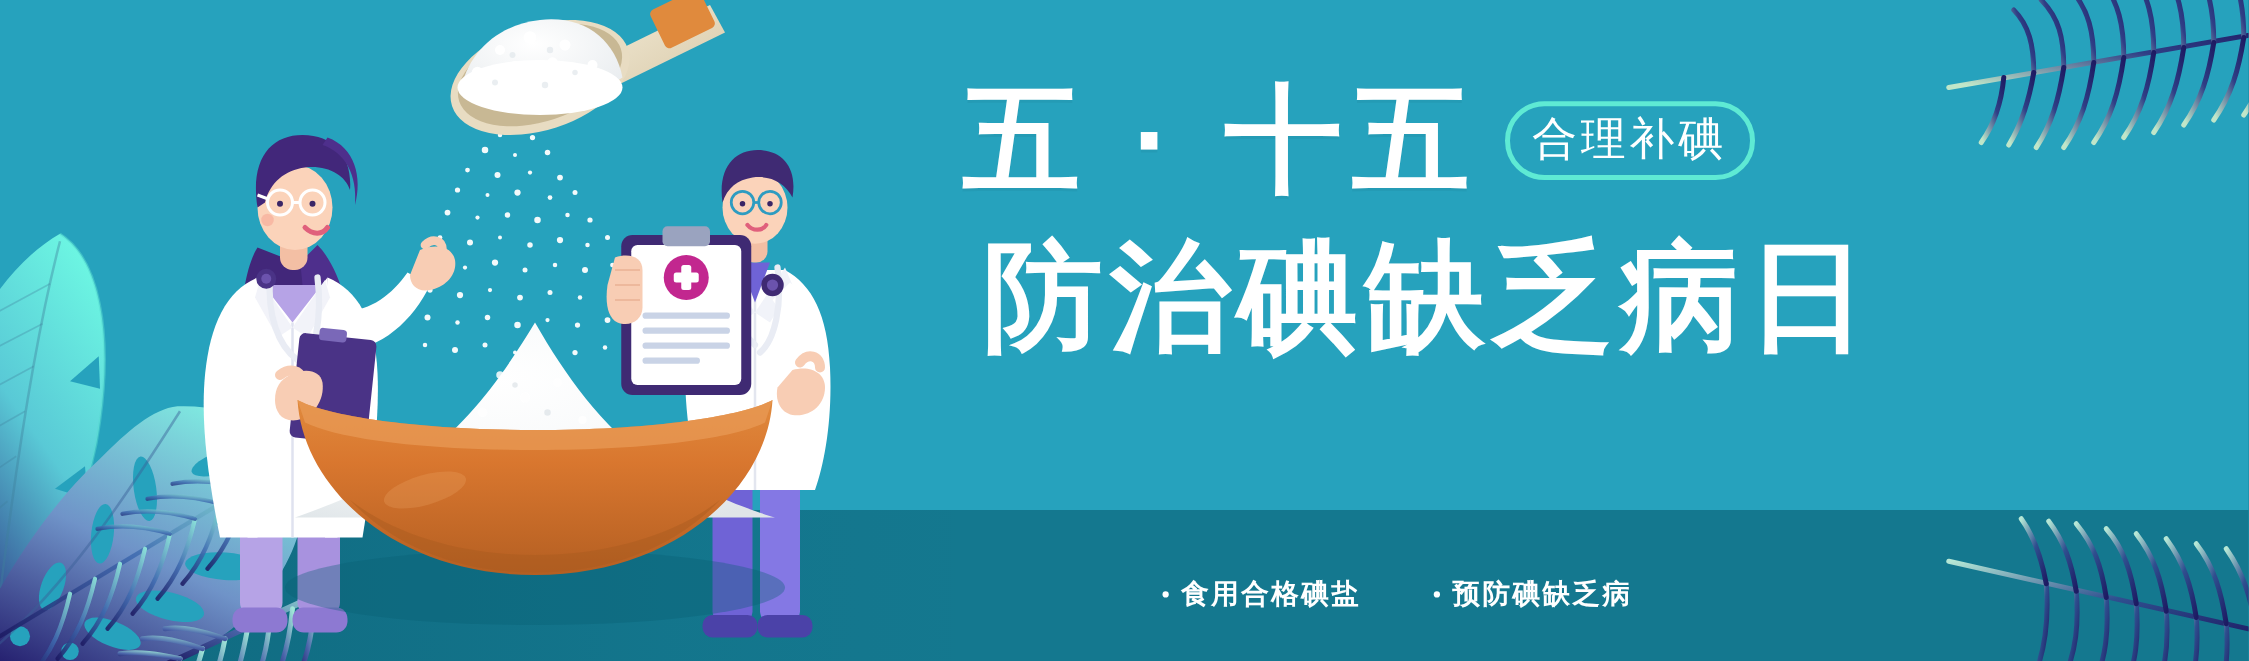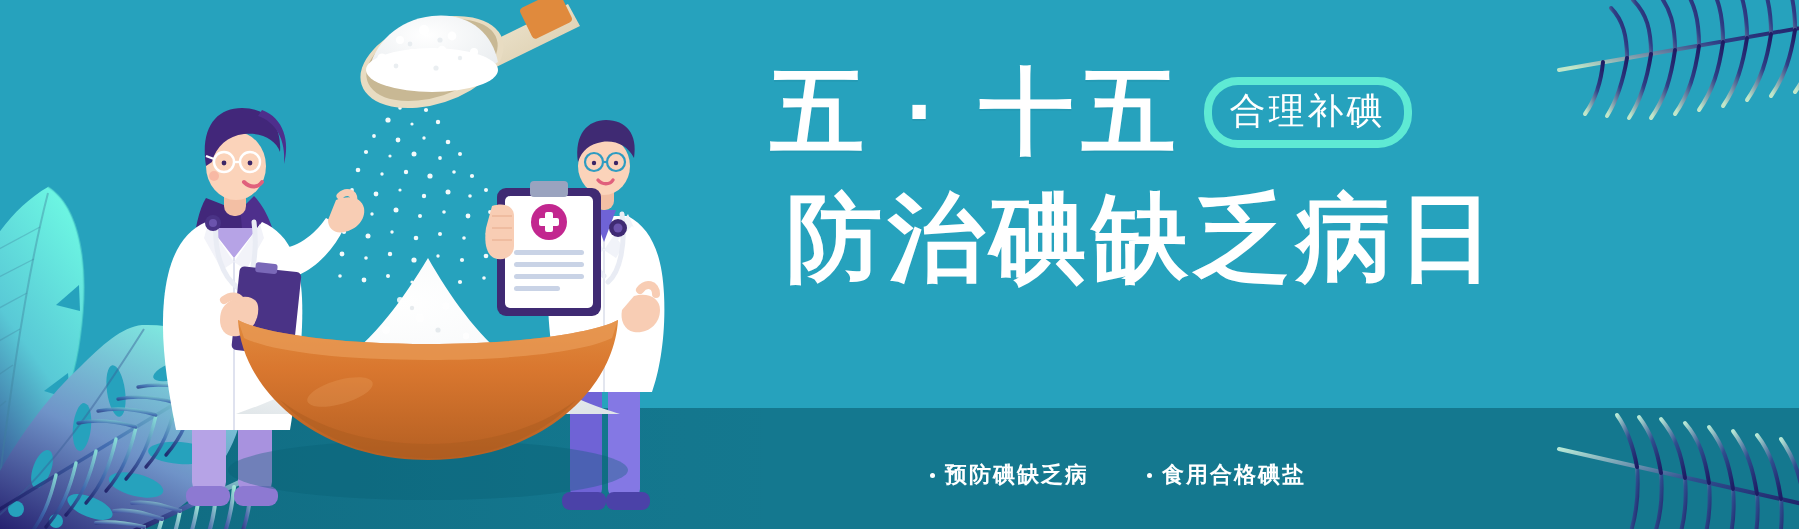--- a/index.html
+++ b/index.html
@@ -41,21 +41,21 @@
     color:#ffffff;
     font-size:94px;
     line-height:104px;
     font-weight:bold;
     letter-spacing:8px;
     white-space:nowrap;
     text-shadow:0 2px 0 rgba(0,0,0,.04);
   }
   .badge{
     margin-left:20px;
-    border:8px solid #5eead4;
+    border:4px solid #5eead4;
     border-radius:34px;
     padding:6px 18px 9px 18px;
     color:#ffffff;
     font-size:36px;
     line-height:40px;
     letter-spacing:3px;
     white-space:nowrap;
     font-weight:500;
   }
   .headline{
@@ -536,21 +536,21 @@
     <div class="title-row">
       <div class="title-main">五 · 十五</div>
       <div class="badge">合理补碘</div>
     </div>
     <div class="headline">防治碘缺乏病日</div>
   </div>
 
   <div class="bullets">
     <div class="bullet">
       <span class="dot"></span>
-      <span>预防碘缺乏病</span>
+      <span>食用合格碘盐</span>
     </div>
     <div class="bullet">
       <span class="dot"></span>
-      <span>食用合格碘盐</span>
+      <span>预防碘缺乏病</span>
     </div>
   </div>
 
 </div>
 
 </body></html>

